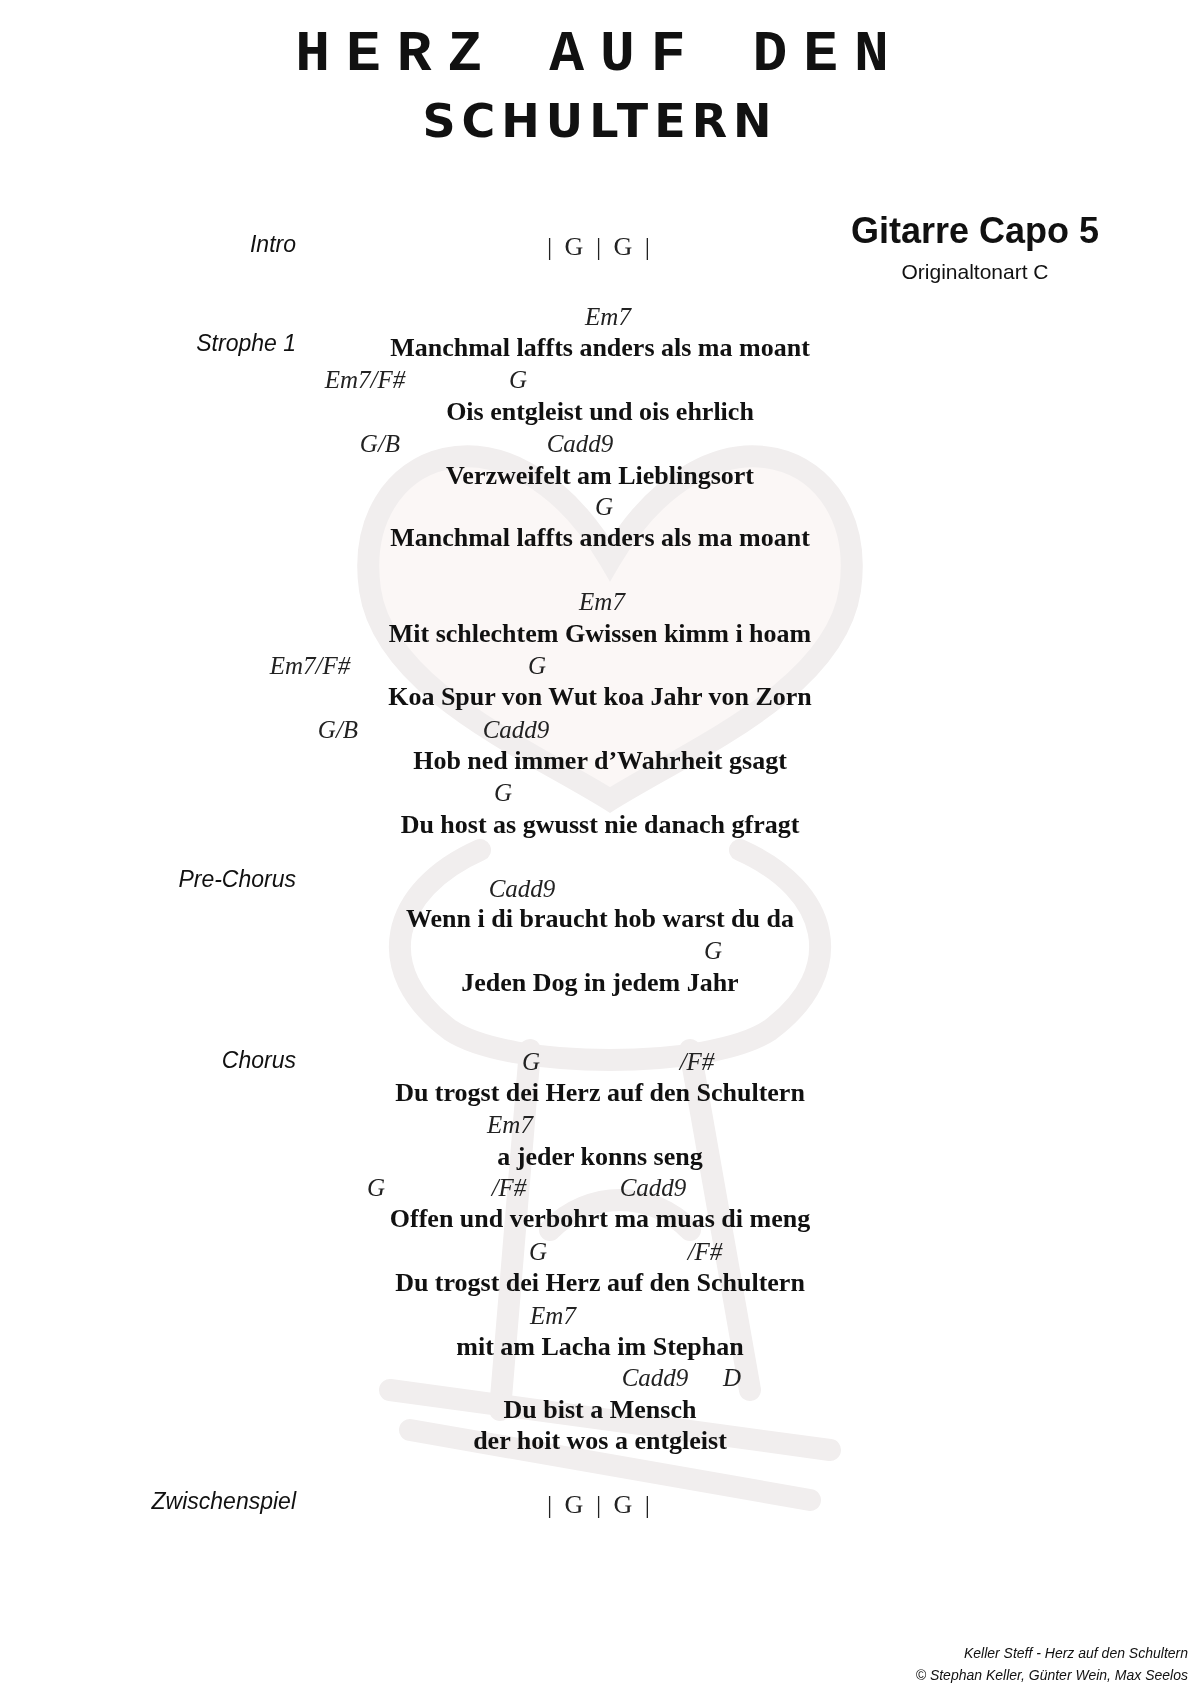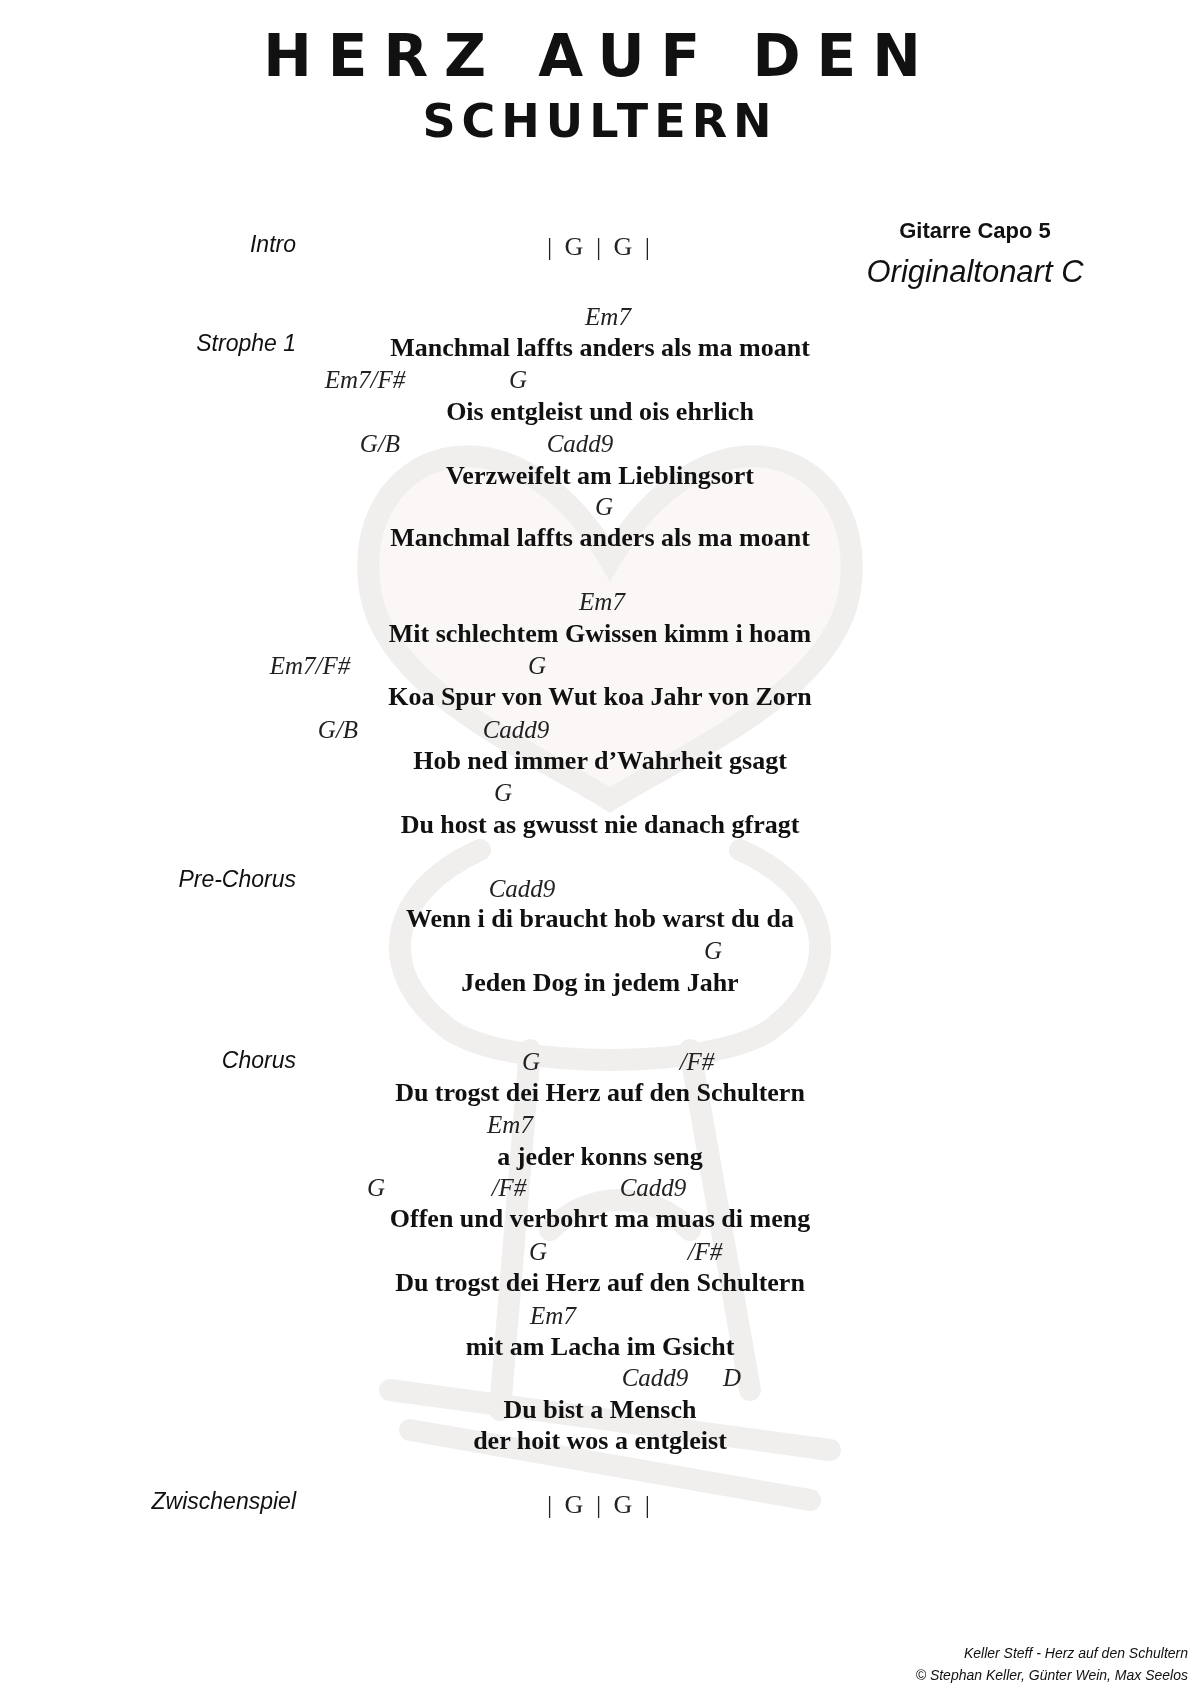--- a/index.html
+++ b/index.html
@@ -1,24 +1,24 @@
 <!DOCTYPE html>
 <html><head>
 <meta charset="utf-8">
 <style>
   html, body { margin:0; padding:0; background:#ffffff; }
   body { width:1200px; height:1697px; position:relative; overflow:hidden; color:#111; }
   .watermark { position:absolute; left:330px; top:330px; width:560px; height:1200px; pointer-events:none; }
   .title { position:absolute; left:0; width:1200px; text-align:center; font-family:"DejaVu Sans", sans-serif; font-weight:bold; color:#111; letter-spacing:14px; }
-  .title.l1 { top:22px; font-size:58px; letter-spacing:16px; }
+  .title.l1 { top:22px; font-size:58px; letter-spacing:16px;font-family:Liberation Mono, monospace; }
   .title.l2 { top:94px; font-size:46px; letter-spacing:6px; }
   .label { position:absolute; left:0; width:296px; text-align:right; font-family:"Liberation Sans", sans-serif; font-style:italic; font-size:23px; color:#111; transform:translateY(-50%); }
   .side { position:absolute; left:850px; width:250px; text-align:center; font-family:"Liberation Sans", sans-serif; color:#111; transform:translateY(-50%); }
-  .side.bold { font-weight:bold; font-size:22px; }
-  .side.ital { font-style:italic; font-size:31px; }
+  .side.bold { font-weight:bold; font-size:36px; }
+  .side.ital { font-size:21px; }
   .lyric { position:absolute; left:0; width:1200px; text-align:center; font-family:"Liberation Serif", serif; font-weight:bold; font-size:26px; color:#111; transform:translateY(-50%); white-space:nowrap; }
   .chord { position:absolute; font-family:"Liberation Serif", serif; font-style:italic; font-size:25px; color:#222; transform:translate(-50%,-50%); white-space:nowrap; }
   .bars { position:absolute; left:0; width:1200px; text-align:center; font-family:"Liberation Serif", serif; font-size:26px; color:#222; transform:translateY(-50%); letter-spacing:3px; }
   .footer { position:absolute; right:12px; text-align:right; font-family:"Liberation Sans", sans-serif; font-style:italic; font-size:14px; color:#111; transform:translateY(-50%); }
 </style>
 </head>
 <body>
 
 <svg class="watermark" viewBox="0 0 560 1200">
   <g fill="none" stroke="#f1eeee" stroke-width="22" stroke-linecap="round">
@@ -91,21 +91,21 @@
 <span class="chord" style="left:376px;top:1188px">G</span>
 <span class="chord" style="left:509px;top:1188px">/F#</span>
 <span class="chord" style="left:653px;top:1188px">Cadd9</span>
 <div class="lyric" style="top:1219px">Offen und verbohrt ma muas di meng</div>
 
 <span class="chord" style="left:538px;top:1252px">G</span>
 <span class="chord" style="left:705px;top:1252px">/F#</span>
 <div class="lyric" style="top:1283px">Du trogst dei Herz auf den Schultern</div>
 
 <span class="chord" style="left:553px;top:1316px">Em7</span>
-<div class="lyric" style="top:1347px">mit am Lacha im Gsicht</div>
+<div class="lyric" style="top:1347px">mit am Lacha im Stephan</div>
 
 <span class="chord" style="left:655px;top:1378px">Cadd9</span>
 <span class="chord" style="left:732px;top:1378px">D</span>
 <div class="lyric" style="top:1410px">Du bist a Mensch</div>
 <div class="lyric" style="top:1441px">der hoit wos a entgleist</div>
 
 <div class="label" style="top:1501px">Zwischenspiel</div>
 <div class="bars" style="top:1505px">| G | G |</div>
 
 <div class="footer" style="top:1653px">Keller Steff - Herz auf den Schultern</div>

